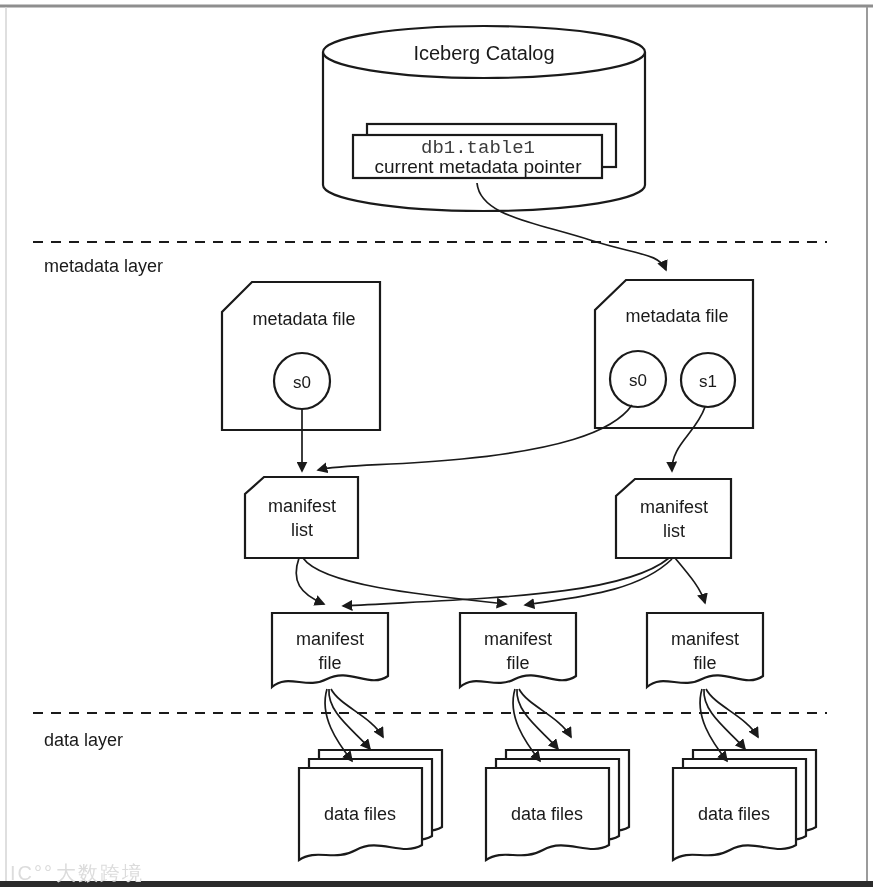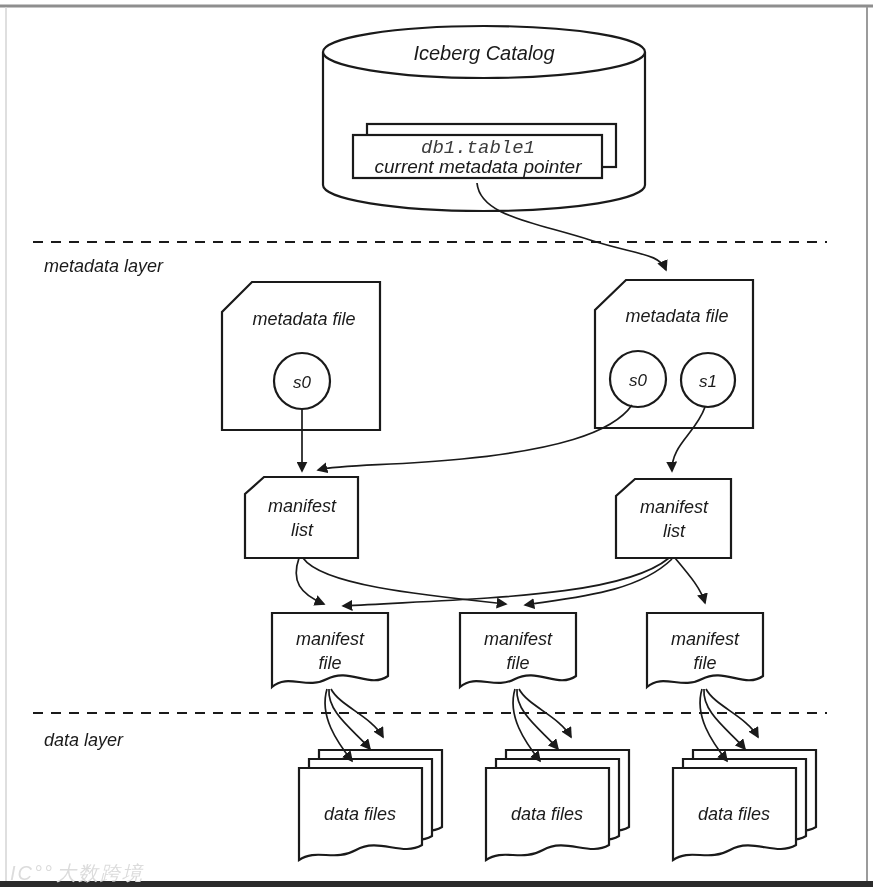--- a/index.html
+++ b/index.html
@@ -7,21 +7,20 @@
     padding: 0;
     background: #ffffff;
   }
   .page {
     position: relative;
     width: 873px;
     height: 893px;
     background: #ffffff;
     overflow: hidden;
     font-family: "Liberation Sans", sans-serif;
-    font-style: italic;
   }
   svg { display: block; }
   text {
     font-family: "Liberation Sans", sans-serif;
     fill: #1a1a1a;
   }
   .mono {
     font-family: "Liberation Mono", "DejaVu Sans Mono", monospace;
     fill: #3c3c3c;
   }

